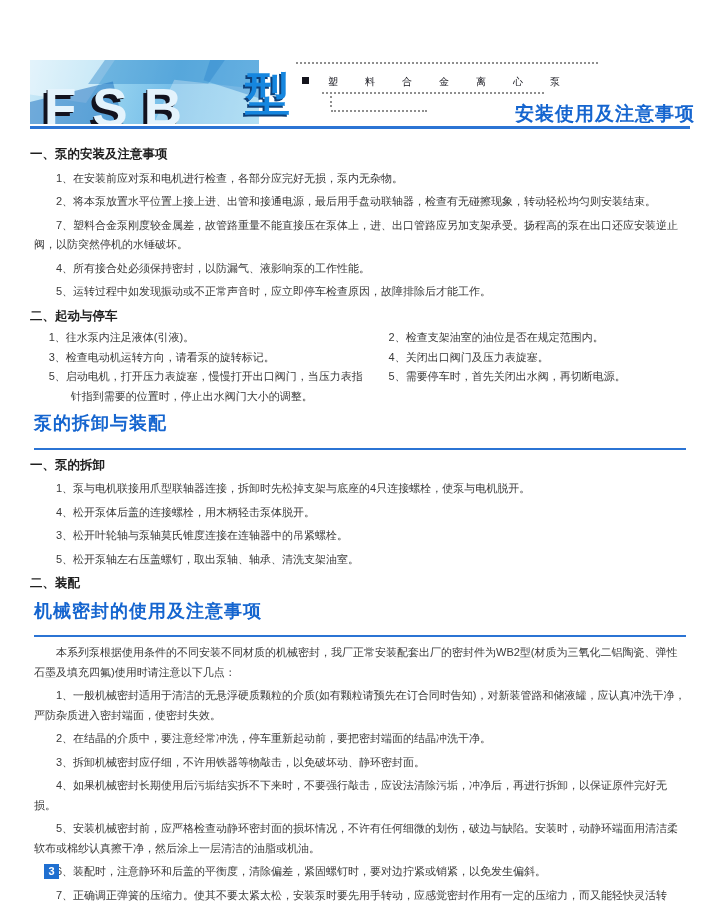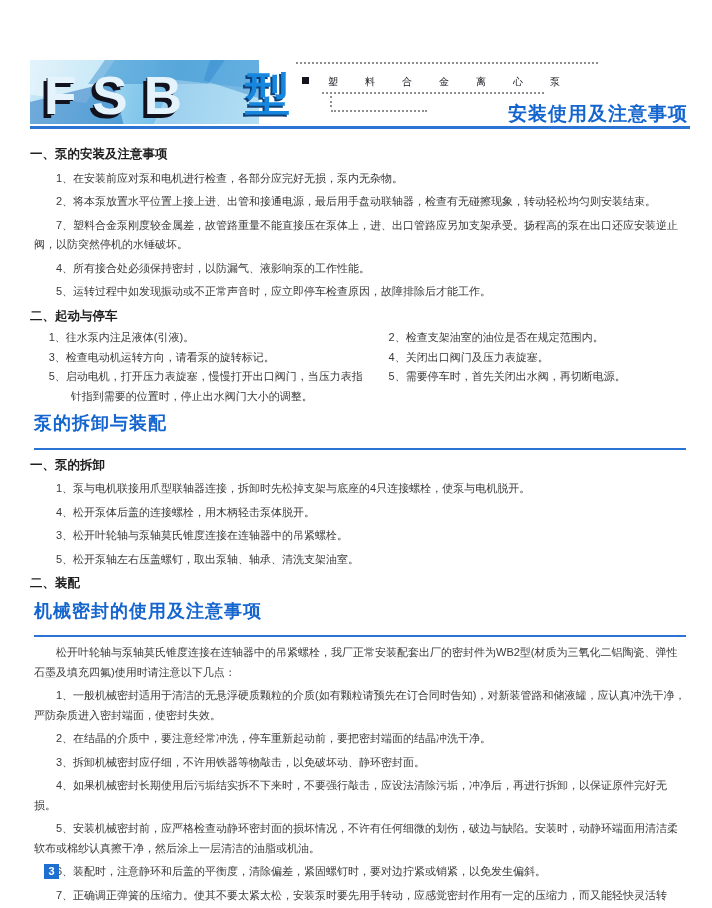--- a/index.html
+++ b/index.html
@@ -8,32 +8,32 @@
     font-family:"Liberation Sans","DejaVu Sans",sans-serif;color:#3a3a3a;
   }
   
   .band{position:absolute;left:30px;top:60px;width:229px;height:64px;overflow:hidden;
         background:linear-gradient(104deg,#cdeaf8 0%,#9ed7f1 30%,#74bde8 62%,#93d2ef 100%);}
   .band .sh1{position:absolute;left:-12px;top:-18px;width:90px;height:55px;background:rgba(255,255,255,.45);transform:skew(-28deg) rotate(8deg);}
   .band .sh2{position:absolute;left:70px;top:-10px;width:120px;height:34px;background:rgba(50,140,205,.45);transform:skew(-35deg);}
   .band .sh3{position:absolute;left:-20px;top:34px;width:110px;height:46px;background:rgba(25,110,190,.50);transform:rotate(-14deg);}
   .band .sh4{position:absolute;left:130px;top:26px;width:120px;height:50px;background:rgba(255,255,255,.30);transform:skew(-20deg) rotate(6deg);}
   .band .sh5{position:absolute;left:178px;top:-8px;width:70px;height:40px;background:rgba(40,130,205,.40);transform:rotate(18deg);}
-  .fsb{position:absolute;left:14px;top:4px;font-size:53px;line-height:64px;font-weight:bold;
+  .fsb{position:absolute;left:14px;top:16px;font-size:53px;line-height:64px;font-weight:bold;
        letter-spacing:16px;color:#e4f3fc;text-shadow:-4px 4px 0 #12121e,-1px 1px 0 #12121e;}
   .type-char{position:absolute;left:245px;top:70px;font-size:45px;line-height:48px;font-weight:900;
              color:#1686df;text-shadow:-2px 2px 0 #0e3f77;}
   .black-sq{position:absolute;left:302px;top:77px;width:7px;height:7px;background:#14141c;}
   .dot-top{position:absolute;left:296px;top:62px;width:302px;border-top:2px dotted #8f8f8f;}
   .product{position:absolute;left:328px;top:75px;width:270px;font-size:10px;font-weight:normal;color:#14141c;
            letter-spacing:27px;white-space:nowrap;}
   .dot-mid{position:absolute;left:322px;top:92px;width:222px;border-top:2px dotted #8f8f8f;}
   .dot-side{position:absolute;left:330px;top:96px;height:11px;border-left:2px dotted #8f8f8f;}
   .dot-low{position:absolute;left:331px;top:110px;width:96px;border-top:2px dotted #8f8f8f;}
-  .head-title{position:absolute;right:24px;top:101px;font-size:19px;font-weight:bold;color:#1565cf;letter-spacing:1px;}
+  .head-title{position:absolute;right:17px;top:101px;font-size:19px;font-weight:bold;color:#1565cf;letter-spacing:1px;}
   .rule-top{position:absolute;left:30px;right:22px;top:126px;border-top:3px solid #2b74d4;}
   
   .content{position:absolute;left:30px;right:22px;top:140px;font-size:11px;line-height:19.5px;}
   .sec-head{font-size:12.5px;font-weight:bold;color:#1f1f1f;margin:5px 0 2px;}
   .item{margin:4px;text-indent:2em;}
   .cols{display:grid;grid-template-columns:51.5% 48.5%;}
   .cols p{margin:0;padding-left:3.7em;text-indent:-2em;}
   .banner{margin:8px 4px 6px;border-bottom:2.5px solid #2b74d4;padding-bottom:12px;text-align:left;}
   .banner-title{font-size:18px;font-weight:bold;color:#1565cf;letter-spacing:1px;}
   .pagenum{position:absolute;left:44px;top:864px;width:15px;height:15px;background:#1f6fd0;color:#ffffff;
@@ -89,21 +89,21 @@
     <p class="item">1、泵与电机联接用爪型联轴器连接，拆卸时先松掉支架与底座的4只连接螺栓，使泵与电机脱开。</p>
     <p class="item">4、松开泵体后盖的连接螺栓，用木柄轻击泵体脱开。</p>
     <p class="item">3、松开叶轮轴与泵轴莫氏锥度连接在连轴器中的吊紧螺栓。</p>
     <p class="item">5、松开泵轴左右压盖螺钉，取出泵轴、轴承、清洗支架油室。</p>
     <div class="sec-head">二、装配</div>
 
     <div class="banner">
       <span class="banner-title">机械密封的使用及注意事项</span>
     </div>
 
-    <p class="item">松开叶轮轴与泵轴莫氏锥度连接在连轴器中的吊紧螺栓，我厂正常安装配套出厂的密封件为WB2型(材质为三氧化二铝陶瓷、弹性石墨及填充四氟)使用时请注意以下几点：</p>
+    <p class="item">本系列泵根据使用条件的不同安装不同材质的机械密封，我厂正常安装配套出厂的密封件为WB2型(材质为三氧化二铝陶瓷、弹性石墨及填充四氟)使用时请注意以下几点：</p>
     <p class="item">1、一般机械密封适用于清洁的无悬浮硬质颗粒的介质(如有颗粒请预先在订合同时告知)，对新装管路和储液罐，应认真冲洗干净，严防杂质进入密封端面，使密封失效。</p>
     <p class="item">2、在结晶的介质中，要注意经常冲洗，停车重新起动前，要把密封端面的结晶冲洗干净。</p>
     <p class="item">3、拆卸机械密封应仔细，不许用铁器等物敲击，以免破坏动、静环密封面。</p>
     <p class="item">4、如果机械密封长期使用后污垢结实拆不下来时，不要强行敲击，应设法清除污垢，冲净后，再进行拆卸，以保证原件完好无损。</p>
     <p class="item">5、安装机械密封前，应严格检查动静环密封面的损坏情况，不许有任何细微的划伤，破边与缺陷。安装时，动静环端面用清洁柔软布或棉纱认真擦干净，然后涂上一层清洁的油脂或机油。</p>
     <p class="item">6、装配时，注意静环和后盖的平衡度，清除偏差，紧固螺钉时，要对边拧紧或销紧，以免发生偏斜。</p>
     <p class="item">7、正确调正弹簧的压缩力。使其不要太紧太松，安装泵时要先用手转动，应感觉密封作用有一定的压缩力，而又能轻快灵活转动，如果无此感觉应调正弹簧的压缩力，以保证密封效果。</p>
   </div>
 
   <div class="pagenum">3</div>

